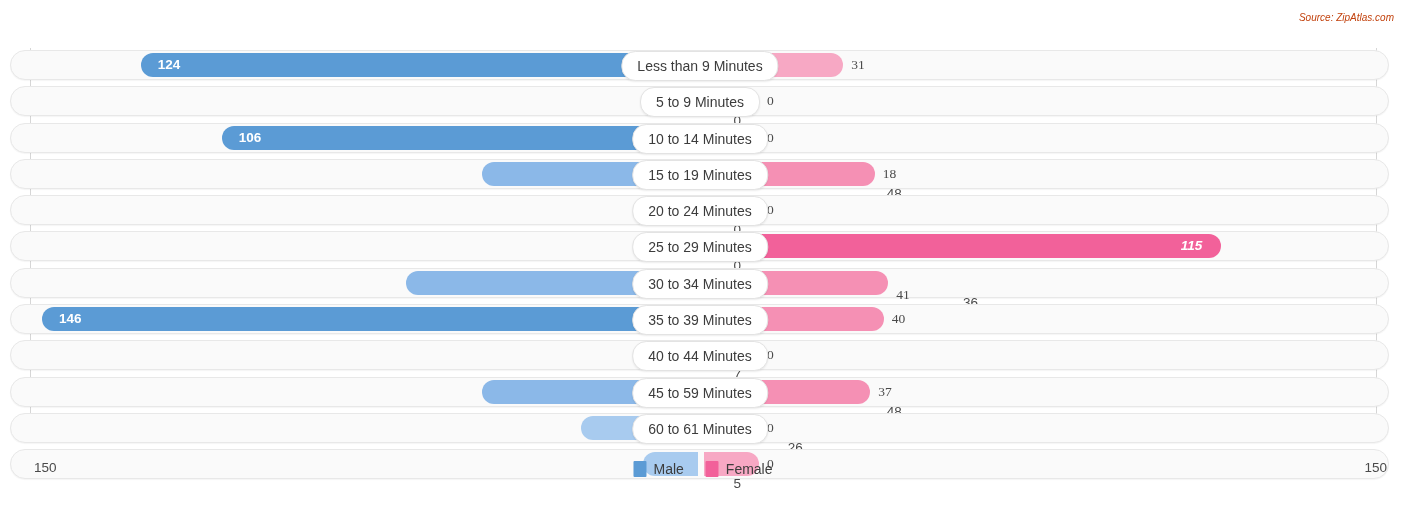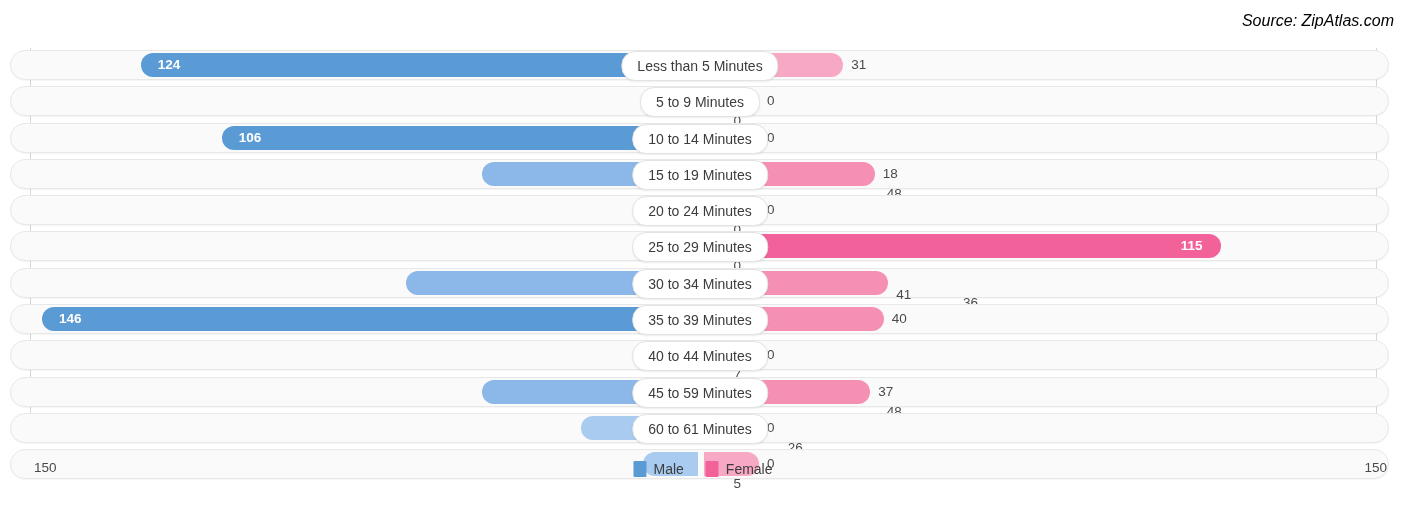--- a/index.html
+++ b/index.html
@@ -14,21 +14,21 @@
   .chart-root{position:relative;width:1406px;height:523px;}
 
   
   .title{
     position:absolute;left:10px;top:9px;
     font-size:17.5px;letter-spacing:.2px;
     color:#3f3f3f;white-space:nowrap;
   }
   .source{
     position:absolute;right:12px;top:12px;
-    font-size:16px;font-style:italic;color:#000000;
+    font-size:10px;font-style:italic;color:#c2410c;
     white-space:nowrap;
   }
 
   
   .plot{
     position:absolute;left:0;top:48px;
     width:1406px;height:437px;
   }
   .gridline{
     position:absolute;top:0;bottom:52px;width:1px;
@@ -65,21 +65,21 @@
   .bar-female{
     left:704px;
     border-top-left-radius:0;border-bottom-left-radius:0;
   }
 
   .val{
     position:absolute;top:0;height:30px;line-height:30px;
     font-size:13.5px;white-space:nowrap;color:#4a4a4a;
   }
   .val-out-left{right:706px;margin-top:20px;}
-  .val-out-right{left:700px;}
+  .val-out-right{left:700px;font-family:Liberation Serif, serif;}
   .val-in{color:#ffffff;font-weight:600;top:3px;height:24px;line-height:24px;}
   .val-in-left{}
   .val-in-right{}
 
   .cat-pill{
     position:absolute;top:1px;height:28px;line-height:28px;
     left:50%;transform:translateX(-50%);
     background:#ffffff;
     border:1px solid #e3e3e3;
     border-radius:14px;
@@ -117,21 +117,21 @@
     <div class="gridline gl-left"></div>
     <div class="gridline gl-right"></div>
 
     <div class="rows" id="rows-container">
         <div class="row">
           <div class="track"></div>
           <div class="bar bar-male" style="width: 557.173px; background: rgb(91, 155, 213);"></div>
           <div class="bar bar-female" style="width: 139.293px; background: rgb(247, 168, 196);"></div>
           <div class="val val-in val-in-left" style="left: 157.827px;">124</div>
           <div class="val val-out-right" style="left: 851.293px;">31</div>
-          <div class="cat-pill">Less than 5 Minutes</div>
+          <div class="cat-pill">Less than 9 Minutes</div>
         </div>
         <div class="row">
           <div class="track"></div>
           <div class="bar bar-male" style="width: 55px; background: rgb(168, 203, 239);"></div>
           <div class="bar bar-female" style="width: 55px; background: rgb(247, 168, 196);"></div>
           <div class="val val-out-left" style="right: 659px;">0</div>
           <div class="val val-out-right" style="left: 767px;">0</div>
           <div class="cat-pill">5 to 9 Minutes</div>
         </div>
         <div class="row">
@@ -156,21 +156,21 @@
           <div class="bar bar-female" style="width: 55px; background: rgb(247, 168, 196);"></div>
           <div class="val val-out-left" style="right: 659px;">0</div>
           <div class="val val-out-right" style="left: 767px;">0</div>
           <div class="cat-pill">20 to 24 Minutes</div>
         </div>
         <div class="row">
           <div class="track"></div>
           <div class="bar bar-male" style="width: 55px; background: rgb(168, 203, 239);"></div>
           <div class="bar bar-female" style="width: 516.733px; background: rgb(242, 97, 154);"></div>
           <div class="val val-out-left" style="right: 659px;">0</div>
-          <div class="val val-in val-in-right" style="left: 1180.73px;">115</div>
+          <div class="val val-in val-in-right" style="left: 1180.73px; font-style: italic;">115</div>
           <div class="cat-pill">25 to 29 Minutes</div>
         </div>
         <div class="row">
           <div class="track"></div>
           <div class="bar bar-male" style="width: 292.067px; background: rgb(139, 184, 232);"></div>
           <div class="bar bar-female" style="width: 184.227px; background: rgb(245, 144, 180);"></div>
           <div class="val val-out-left" style="right: 421.933px;">36</div>
           <div class="val val-out-right" style="left: 896.227px; margin-top: 12px;">41</div>
           <div class="cat-pill">30 to 34 Minutes</div>
         </div>

